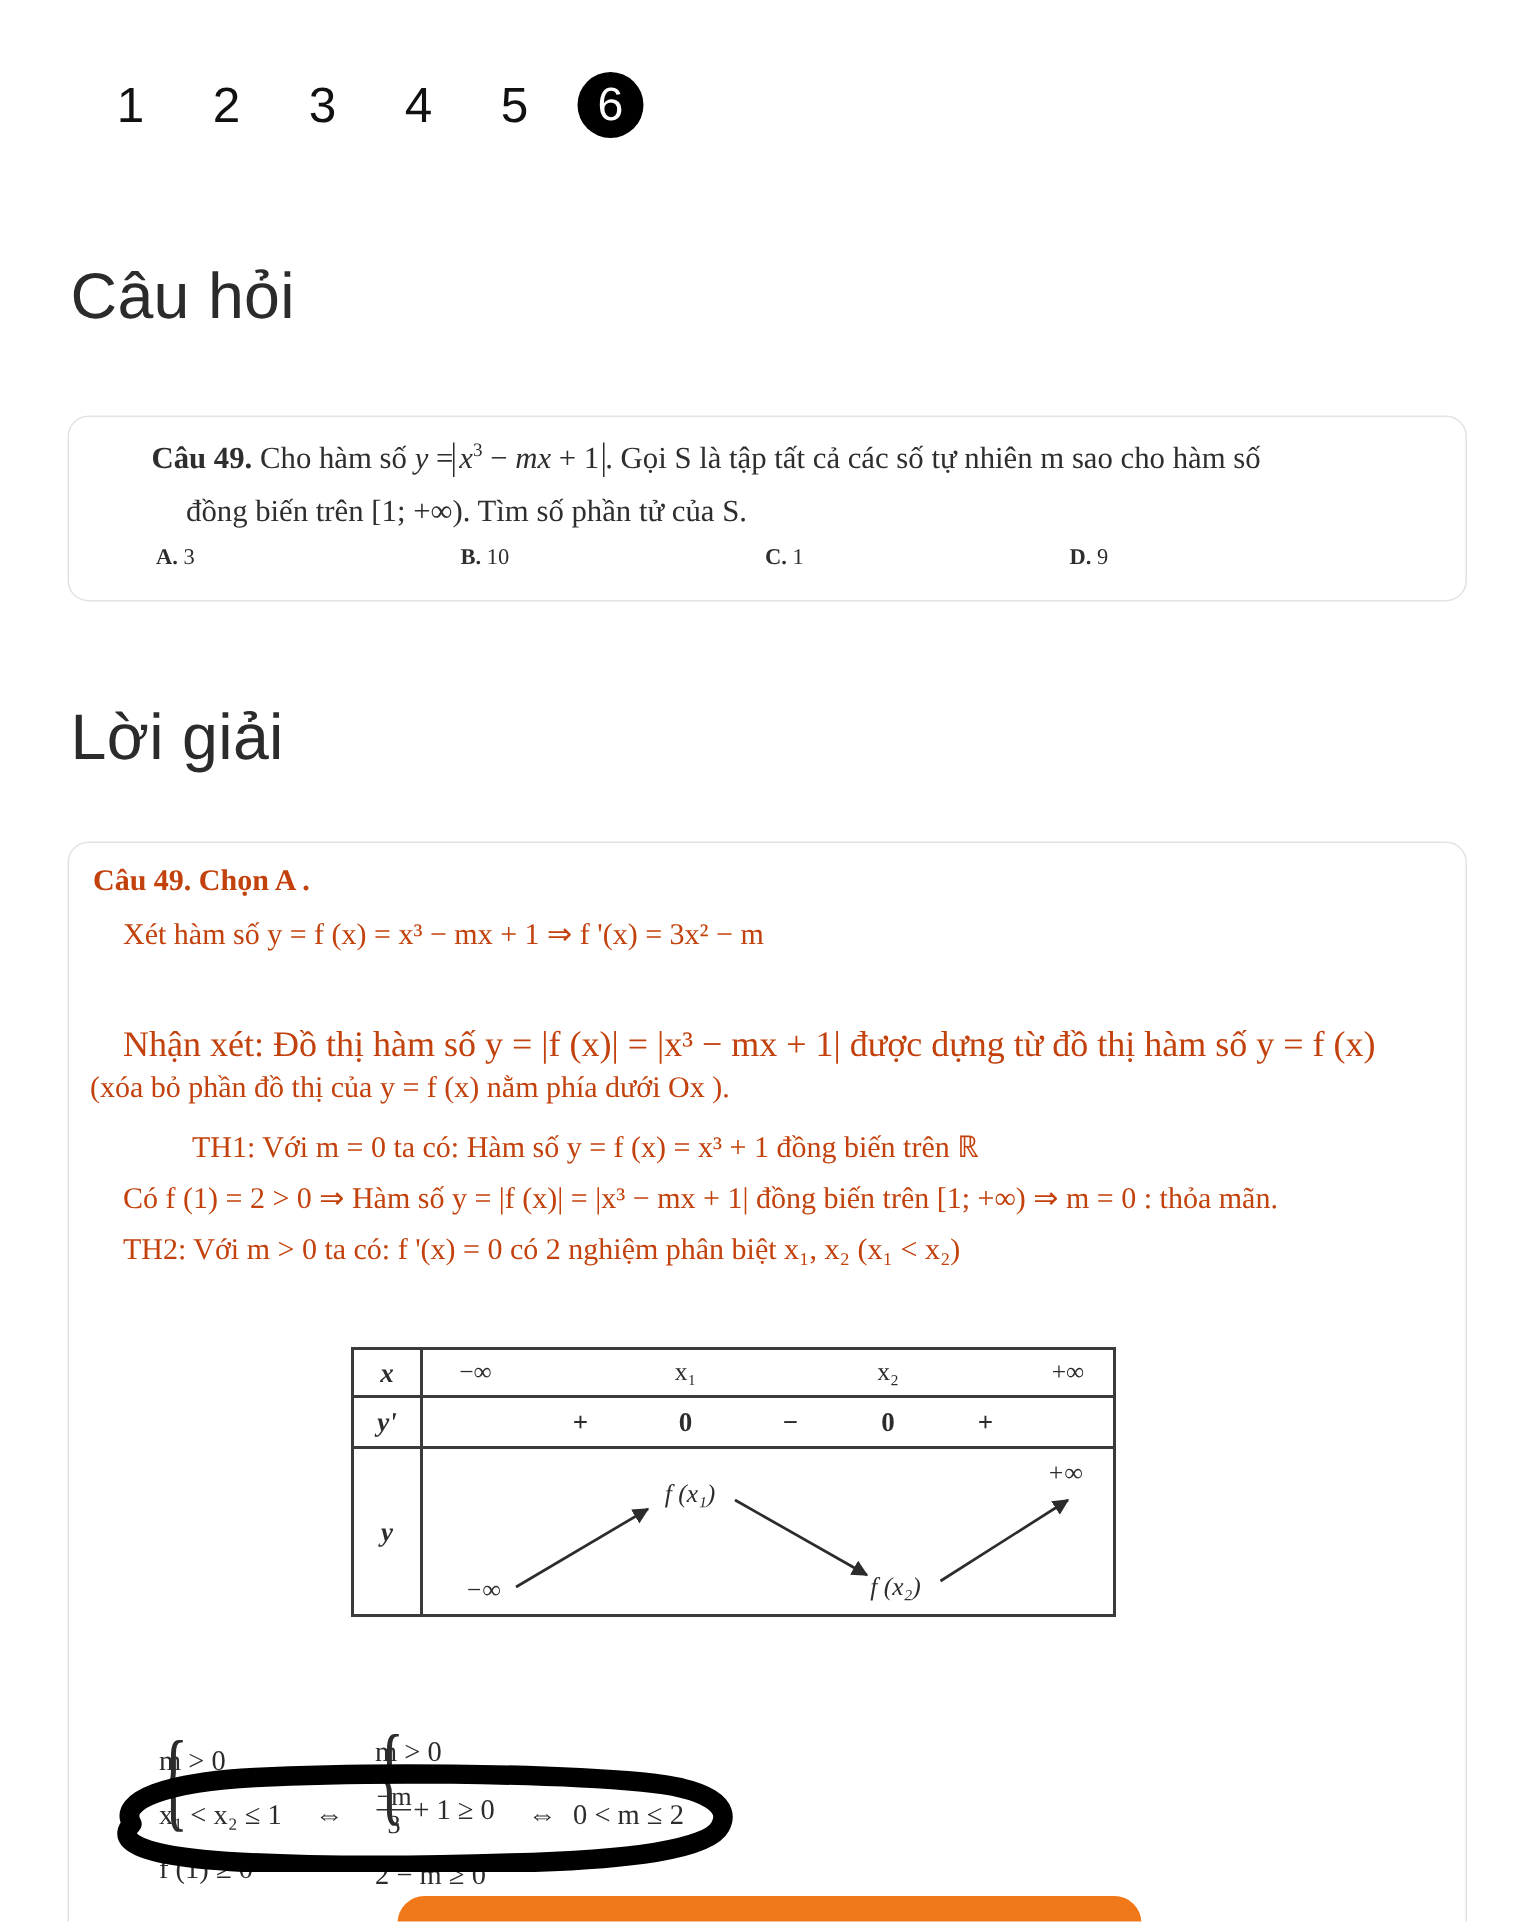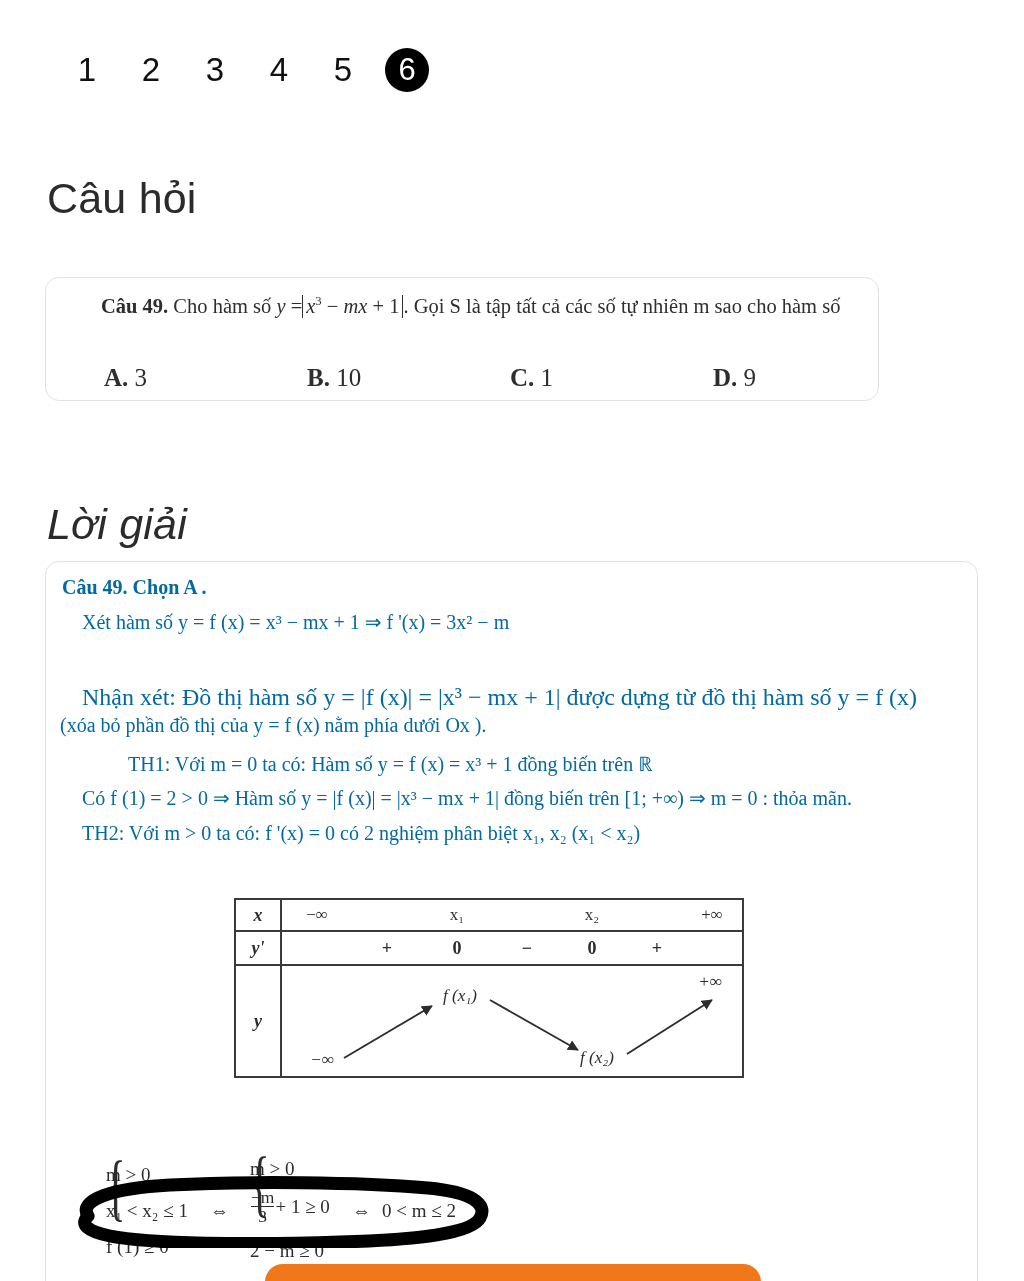--- a/index.html
+++ b/index.html
@@ -55,34 +55,34 @@
   .section-heading {
     position: absolute;
     left: 47px;
     font-size: 43px;
     font-weight: 400;
     color: #2b2b2b;
     letter-spacing: 0.2px;
     font-family: "Liberation Sans", sans-serif;
   }
   #heading-question { top: 174px; }
-  #heading-solution { top: 500px; font-style: italic; }
+  #heading-solution { top: 468px; }
 
   
   .card {
     position: absolute;
     border: 1px solid #e3e3e3;
     border-radius: 14px;
     background: #ffffff;
     box-sizing: border-box;
   }
   #question-card {
     left: 45px;
     top: 277px;
-    width: 834px;
+    width: 933px;
     height: 124px;
   }
   #solution-card {
     left: 45px;
     top: 561px;
     width: 933px;
     height: 760px;
     overflow: hidden;
   }
 
@@ -109,33 +109,33 @@
     top: 52px;
     font-size: 20.5px;
   }
   .options-row {
     position: absolute;
     left: 58px;
     top: 86px;
     width: 860px;
     display: flex;
     font-family: "Liberation Serif", serif;
-    font-size: 25px;
+    font-size: 15px;
     color: #2e2e2e;
   }
   .options-row .opt {
     width: 203px;
   }
   .options-row .opt .lbl { font-weight: bold; }
 
   
   .sol-line {
     position: absolute;
     font-family: "Liberation Serif", serif;
-    color: #0369a1;
+    color: #c2410c;
     white-space: nowrap;
   }
   #s1 { left: 16px;  top: 14px;  font-size: 20px; font-weight: bold; }
   #s2 { left: 36px;  top: 48px;  font-size: 20px; }
   #s3 { left: 36px;  top: 86px;  font-size: 24px; margin-top: 36px; }
   #s4 { left: 14px;  top: 120px; font-size: 20px; }
   #s5 { left: 14px;  top: 152px; font-size: 20px; }
   #s6 { left: 36px;  top: 188px; font-size: 20px; margin-left: 46px; }
   #s7 { left: 36px;  top: 224px; font-size: 20px; }
   #s8 { left: 36px;  top: 260px; font-size: 20px; text-align: center; }
@@ -272,20 +272,21 @@
 
 <div class="section-heading" id="heading-question">Câu hỏi</div>
 
 <div class="card" id="question-card">
   <div class="mathline" id="q-line-1">
     <span class="bold">Câu 49.</span>
     <span>Cho hàm số</span>
     <span>
       <span class="it">y</span> =<span class="bar"><span class="it">x</span><sup>3</sup> − <span class="it">mx</span> + 1</span></span><span>. Gọi S là tập tất cả các số tự nhiên  m  sao cho hàm số</span>
   </div>
+  <div class="mathline" id="q-line-2">đồng biến trên [1; +∞). Tìm số phần tử của S.</div>
 
   <div class="options-row">
     <div class="opt">
       <span class="lbl">A.</span>
       <span>3</span>
     </div>
     <div class="opt">
       <span class="lbl">B.</span>
       <span>10</span>
     </div>

